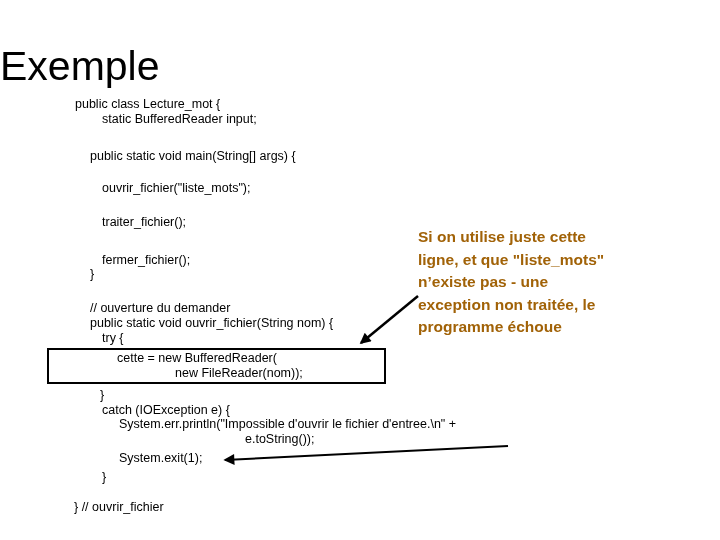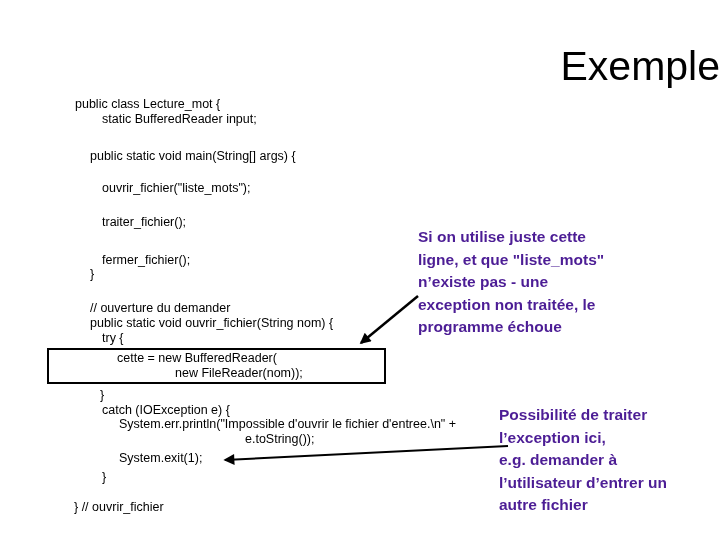--- a/index.html
+++ b/index.html
@@ -2,38 +2,38 @@
 <html><head>
 <meta charset="utf-8">
 <style>
   * { margin:0; padding:0; box-sizing:border-box; }
   html,body { background:#ffffff; }
   .slide {
     position:relative; width:720px; height:540px; background:#ffffff;
     overflow:hidden; font-family:"Liberation Sans", sans-serif; color:#000;
   }
   .title {
-    position:absolute; left:0; top:46px; width:720px; text-align:right;
+    position:absolute; left:0; top:46px; width:720px; text-align:left;
     font-size:41px; font-weight:400; line-height:1; color:#000;
   }
   .code-line {
     position:absolute; font-size:12.5px; line-height:1.1; color:#000;
     white-space:pre; font-weight:400;margin-left:32px;
   }
   .hl-box {
     position:absolute; left:47px; top:348px; width:339px; height:36px;
     border:2px solid #000; background:transparent;
   }
   .arrows {
     position:absolute; left:0; top:0; width:720px; height:540px;
     pointer-events:none;
   }
   .note {
     position:absolute; font-weight:bold; font-size:15.5px; line-height:22.5px;
-    color:#4c1d95; white-space:pre-line;
+    color:#a16207; white-space:pre-line;
   }
   .note-1 { left:418px; top:226px; }
   .note-2 { left:499px; top:404px; }
 </style>
 </head>
 <body>
 
 <div class="slide">
 
   <h1 class="title">Exemple</h1>
@@ -71,19 +71,14 @@
     <line x1="418" y1="296" x2="361" y2="343" stroke="#000" stroke-width="2.5" marker-end="url(#arrowhead)"></line>
     <line x1="508" y1="446" x2="225" y2="460" stroke="#000" stroke-width="2" marker-end="url(#arrowhead)"></line>
   </svg>
 
   <div class="note note-1">Si on utilise juste cette
 ligne, et que "liste_mots"
 n’existe pas - une
 exception non traitée, le
 programme échoue</div>
 
-  <div class="note note-2">Possibilité de traiter
-l’exception ici,
-e.g. demander à
-l’utilisateur d’entrer un
-autre fichier</div>
 
 </div>
 
 </body></html>

